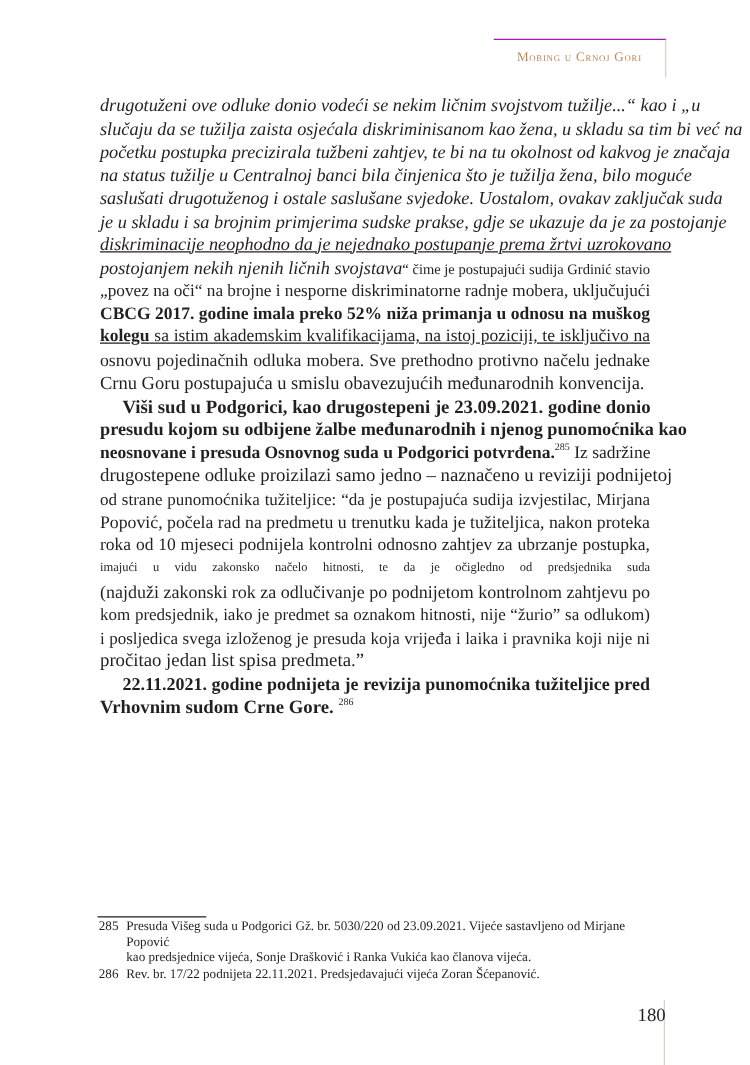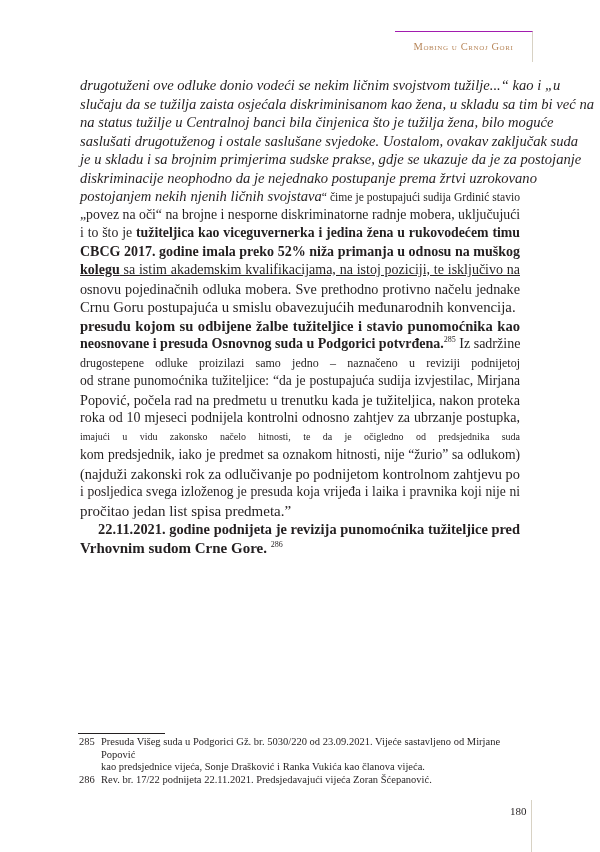--- a/index.html
+++ b/index.html
@@ -15,54 +15,55 @@
     .line.last { text-align-last: left; }
     .it { font-style: italic; font-size: 14.6px; }
     .b { font-weight: bold; }
     sup { font-size: 8px; line-height: 0; vertical-align: 6px; }
     .fn-rule { position: absolute; left: 78px; top: 733px; width: 87px; height: 1px; background: #231f20; }
     .footnotes { position: absolute; left: 79px; top: 736px; width: 445px; font-size: 10.5px;
       font-family: "Liberation Serif", serif; }
     .fn { position: relative; line-height: 12.5px; }
     .fn-num { position: absolute; left: 0; top: 0; }
     .fn-text { margin-left: 22px; }
-    .page-num { position: absolute; left: 510px; top: 805px; font-size: 11px;
+    .page-num { position: absolute; left: 510px; top: 805px; font-size: 15px;
       font-family: "Liberation Serif", serif; }
     .page-rule { position: absolute; left: 531px; top: 800px; width: 1px; height: 52px; background: #d8d2c4; }
   </style>
 </head>
 <body>
 
 <div class="header-box">
   <div class="header-title">Mobing u Crnoj Gori</div>
 </div>
 
 <div class="body-text" id="body-text">
     <div class="line" style="font-size: 9.8px;"><span class="it">drugotuženi ove odluke donio vodeći se nekim ličnim svojstvom tužilje...“ kao i „u</span></div>
     <div class="line" style="font-size: 9.8px;"><span class="it">slučaju da se tužilja zaista osjećala diskriminisanom kao žena, u skladu sa tim bi već na</span></div>
+    <div class="line" style="font-size: 9.8px;"><span class="it">početku postupka precizirala tužbeni zahtjev, te bi na tu okolnost od kakvog je značaja</span></div>
     <div class="line" style="font-size: 9.8px;"><span class="it">na status tužilje u Centralnoj banci bila činjenica što je tužilja žena, bilo moguće</span></div>
     <div class="line" style="font-size: 9.8px;"><span class="it">saslušati drugotuženog i ostale saslušane svjedoke. Uostalom, ovakav zaključak suda</span></div>
     <div class="line" style="font-size: 9.8px;"><span class="it">je u skladu i sa brojnim primjerima sudske prakse, gdje se ukazuje da je za postojanje</span></div>
-    <div class="line" style="font-size: 9.8px;"><span class="it">diskriminacije neophodno da je nejednako postupanje prema žrtvi uzrokovano</span></div>
+    <div class="line" style="font-size: 9.8px; text-decoration: underline;"><span class="it">diskriminacije neophodno da je nejednako postupanje prema žrtvi uzrokovano</span></div>
     <div class="line" style="font-size: 11.6px;"><span class="it">postojanjem nekih njenih ličnih svojstava</span><span>“ čime je postupajući sudija Grdinić stavio</span></div>
     <div class="line" style="font-size: 13.8px;"><span>„povez na oči“ na brojne i nesporne diskriminatorne radnje mobera, uključujući</span></div>
-    <div class="line" style="font-size: 13.8px;"><span>i to što je </span><span class="b">tužiteljica kao viceguvernerka i jedina žena u rukovodećem timu</span></div>
     <div class="line" style="font-size: 14px;"><span class="b">CBCG 2017. godine imala preko 52% niža primanja u odnosu na muškog</span></div>
     <div class="line" style="font-size: 14px; text-decoration: underline;"><span class="b">kolegu</span><span> sa istim akademskim kvalifikacijama, na istoj poziciji, te isključivo na</span></div>
     <div class="line" style="font-size: 14.2px;"><span>osnovu pojedinačnih odluka mobera. Sve prethodno protivno načelu jednake</span></div>
     <div class="line last" style="font-size: 14.8px;"><span>Crnu Goru postupajuća u smislu obavezujućih međunarodnih konvencija.</span></div>
-    <div class="line" style="font-size: 14.6px;"><span class="b">presudu kojom su odbijene žalbe tužiteljice i stavio punomoćnika kao</span></div>
+    <div class="line" style="padding-left: 18px; font-size: 15px;"><span class="b">Viši sud u Podgorici, kao drugostepeni je 23.09.2021. godine donio</span></div>
+    <div class="line" style="font-size: 14.6px;"><span class="b">presudu kojom su odbijene žalbe međunarodnih i njenog punomoćnika kao</span></div>
     <div class="line" style="font-size: 14px;"><span class="b">neosnovane i presuda Osnovnog suda u Podgorici potvrđena.</span><sup>285</sup><span> Iz sadržine</span></div>
-    <div class="line" style="font-size: 12px;"><span>drugostepene odluke proizilazi samo jedno – naznačeno u reviziji podnijetoj</span></div>
+    <div class="line" style="font-size: 15px;"><span>drugostepene odluke proizilazi samo jedno – naznačeno u reviziji podnijetoj</span></div>
     <div class="line" style="font-size: 13.6px;"><span>od strane punomoćnika tužiteljice: “da je postupajuća sudija izvjestilac, Mirjana</span></div>
     <div class="line" style="font-size: 14.2px;"><span>Popović, počela rad na predmetu u trenutku kada je tužiteljica, nakon proteka</span></div>
     <div class="line" style="font-size: 14px;"><span>roka od 10 mjeseci podnijela kontrolni odnosno zahtjev za ubrzanje postupka,</span></div>
     <div class="line" style="font-size: 10px;"><span>imajući u vidu zakonsko načelo hitnosti, te da je očigledno od predsjednika suda</span></div>
+    <div class="line" style="font-size: 14.4px;"><span>(najduži zakonski rok za odlučivanje po podnijetom kontrolnom zahtjevu po</span></div>
     <div class="line" style="font-size: 13.6px;"><span>kom predsjednik, iako je predmet sa oznakom hitnosti, nije “žurio” sa odlukom)</span></div>
-    <div class="line" style="font-size: 14.4px;"><span>(najduži zakonski rok za odlučivanje po podnijetom kontrolnom zahtjevu po</span></div>
     <div class="line" style="font-size: 13.6px;"><span>i posljedica svega izloženog je presuda koja vrijeđa i laika i pravnika koji nije ni</span></div>
     <div class="line last" style="font-size: 15px;"><span>pročitao jedan list spisa predmeta.”</span></div>
     <div class="line" style="padding-left: 18px; font-size: 14.4px;"><span class="b">22.11.2021. godine podnijeta je revizija punomoćnika tužiteljice pred</span></div>
     <div class="line last" style="font-size: 15px;"><span class="b">Vrhovnim sudom Crne Gore. </span><sup>286</sup></div>
   </div>
 
 <div class="fn-rule"></div>
 <div class="footnotes" id="footnotes">
     <div class="fn">
       <span class="fn-num">285</span>

